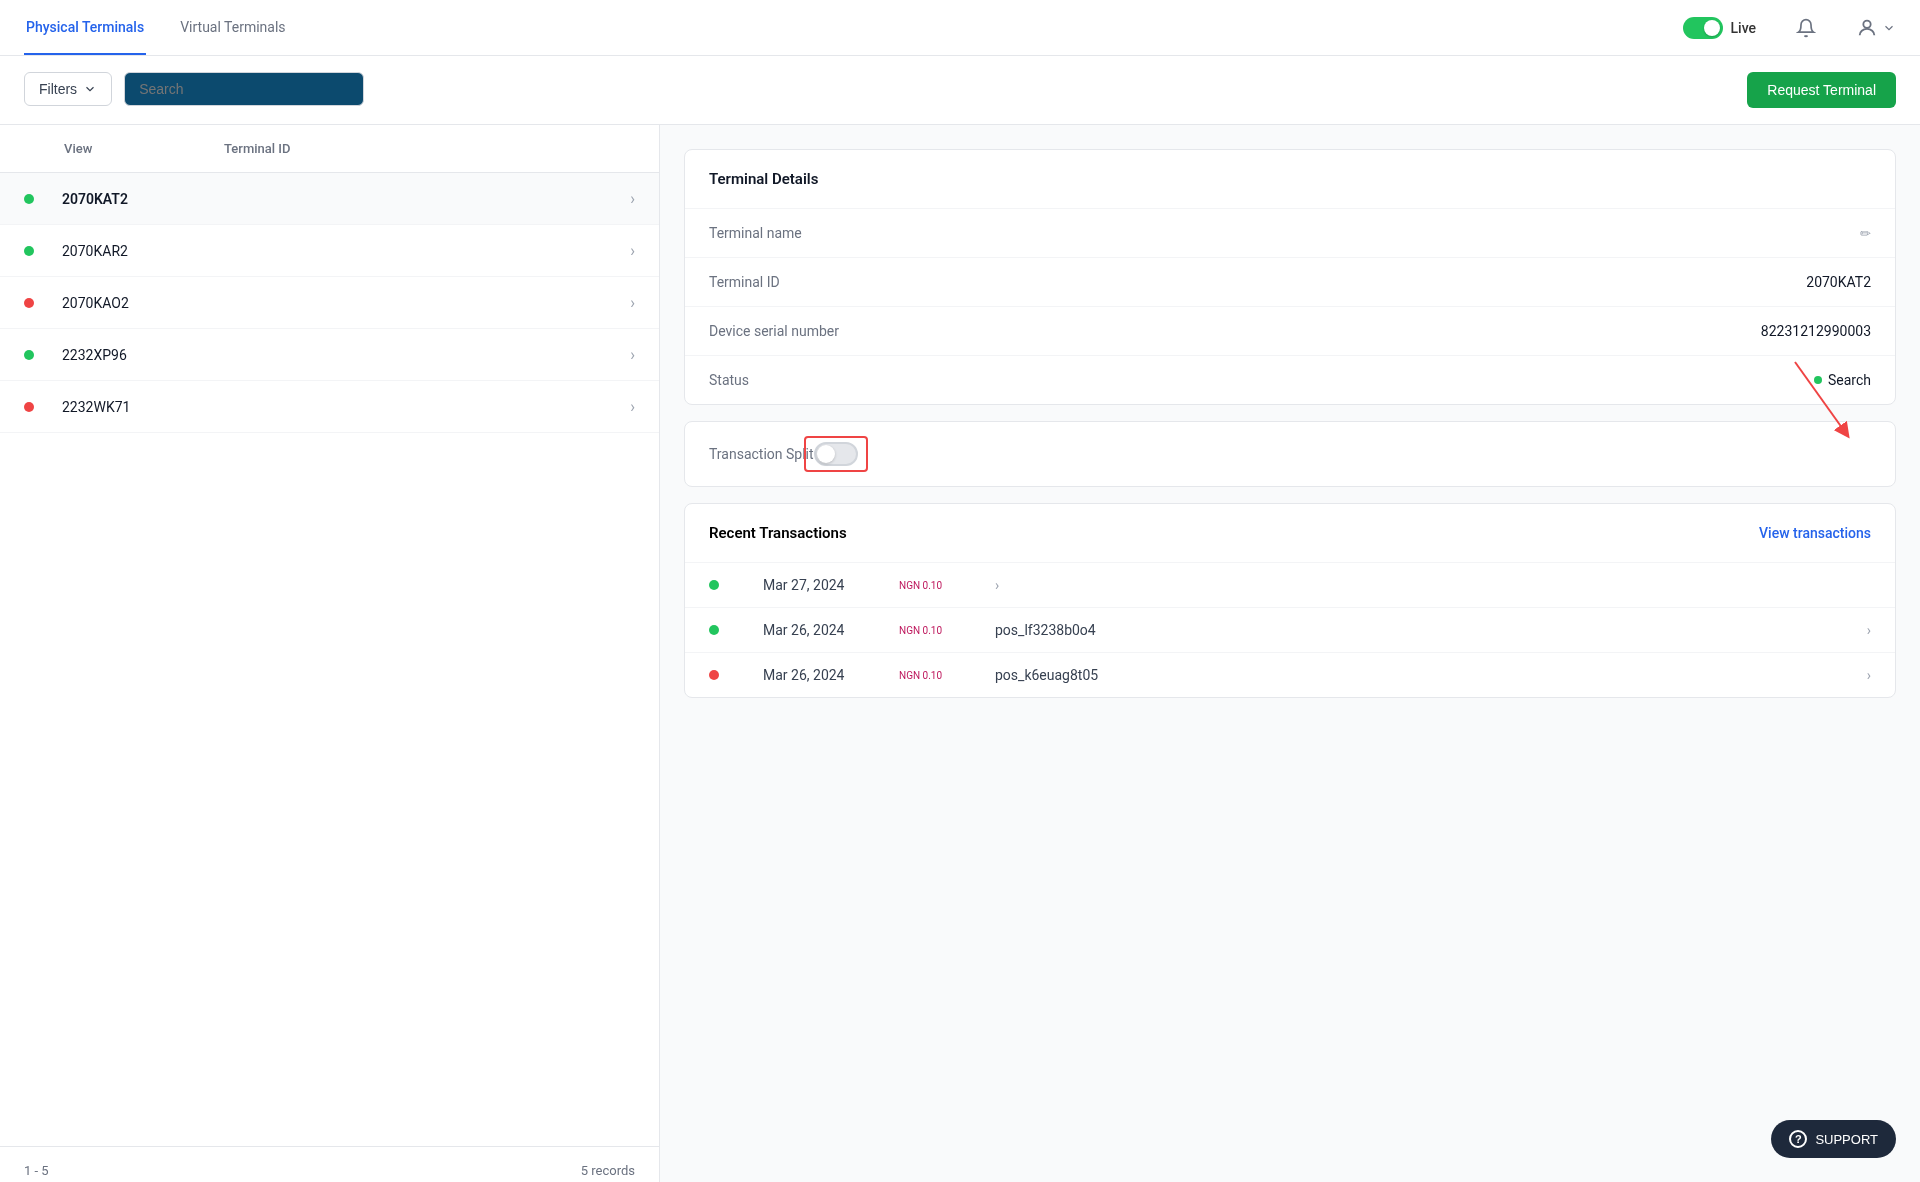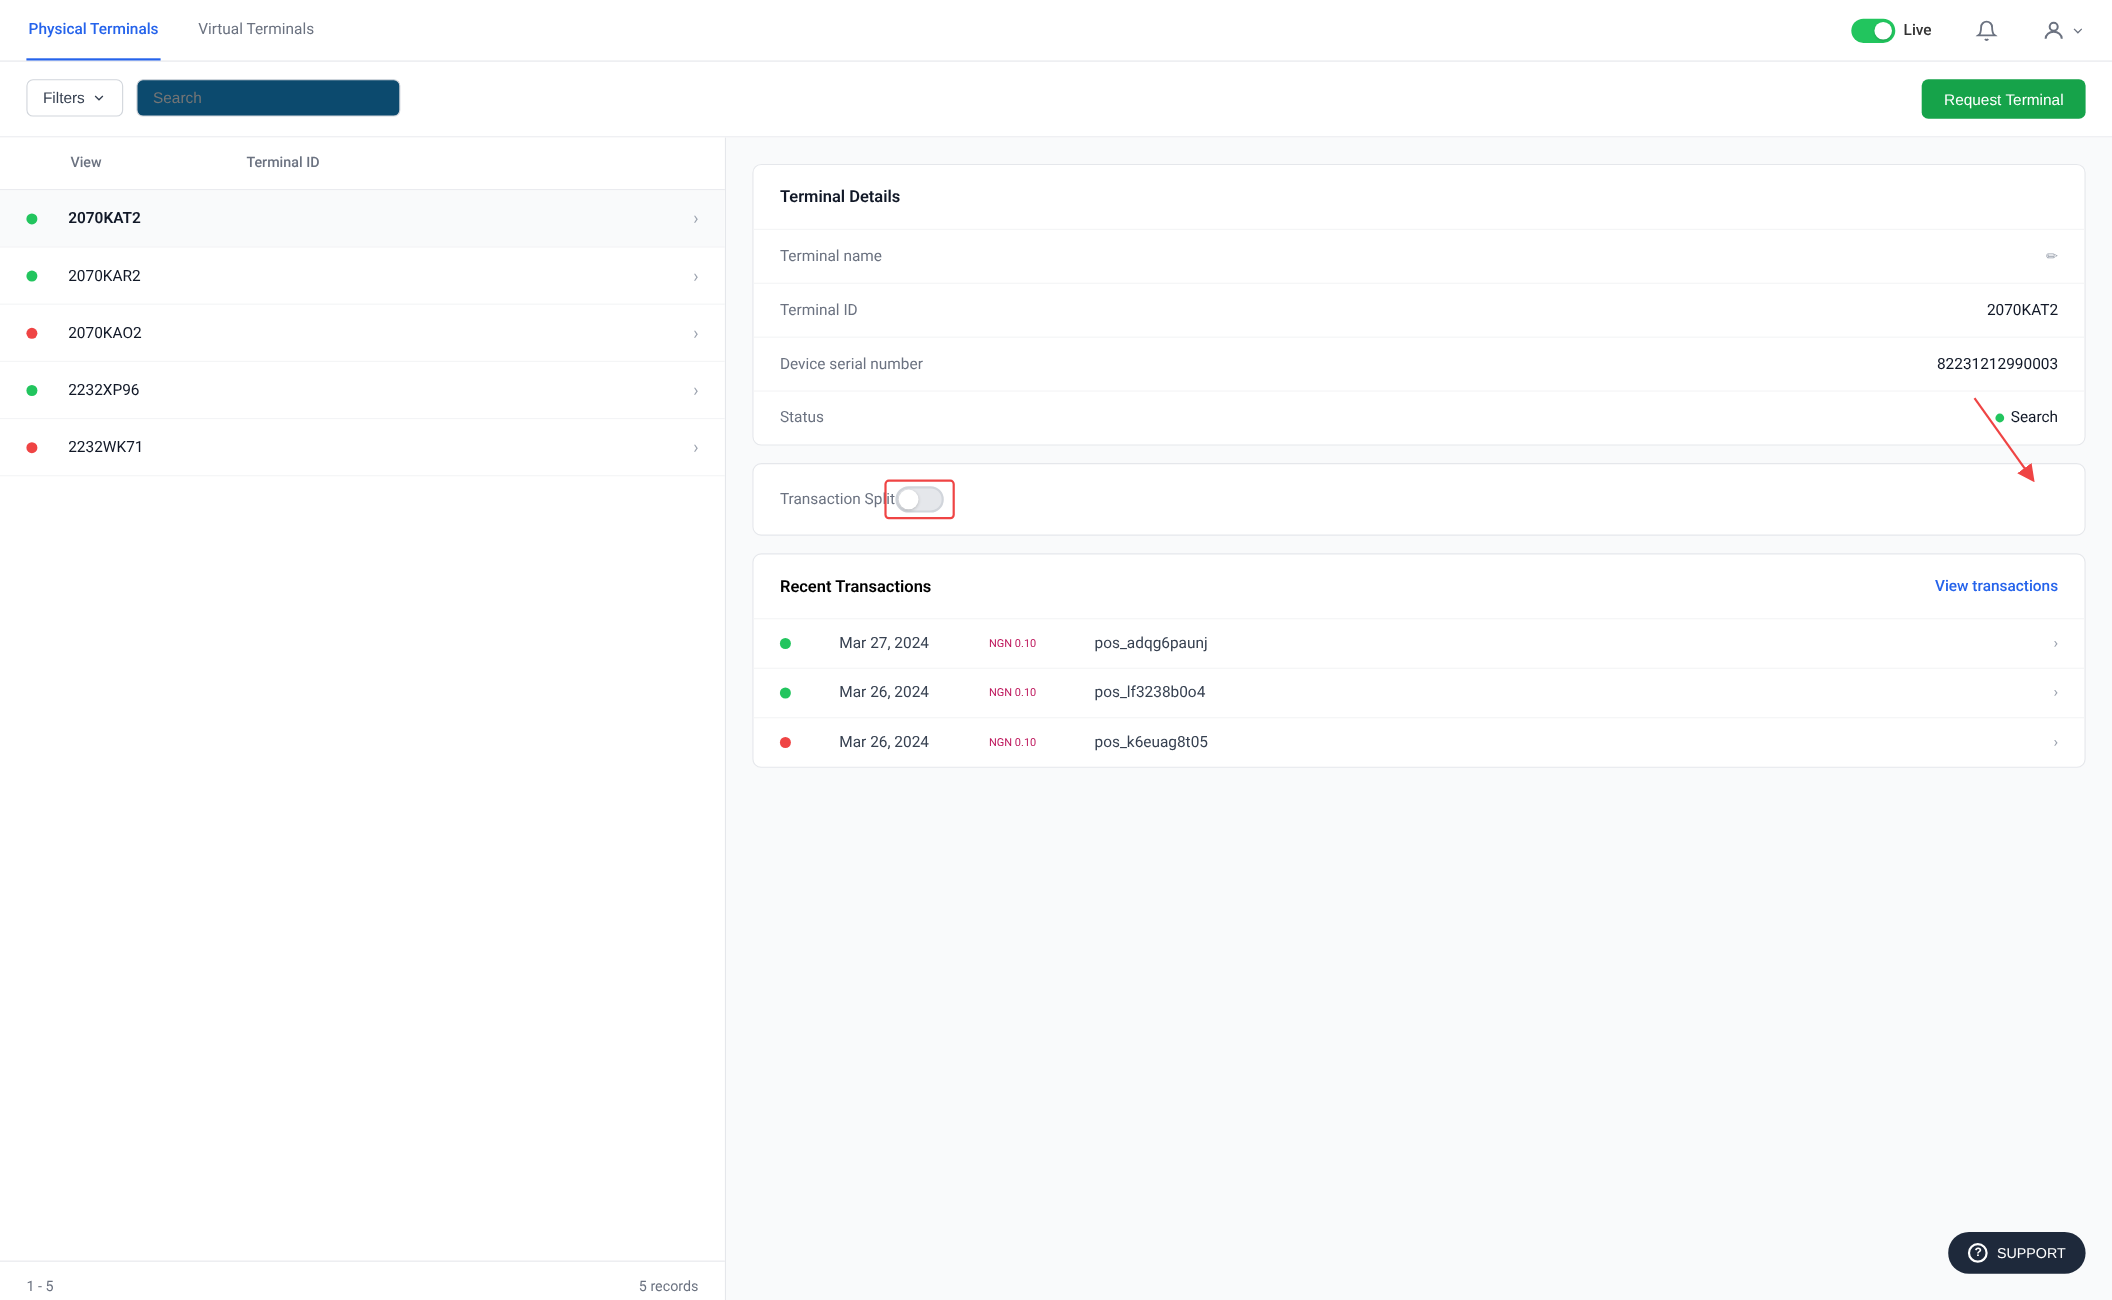--- a/index.html
+++ b/index.html
@@ -493,21 +493,20 @@
     <div class="recent-card">
       <div class="recent-header">
         <span class="recent-title">Recent Transactions</span>
         <span class="view-link">View transactions</span>
       </div>
 
       <div class="txn-row">
         <span class="status-dot dot-green"></span>
         <span class="txn-date">Mar 27, 2024</span>
         <span class="txn-amount">NGN 0.10</span>
-        <span class="txn-id">pos_adqg6paunj</span>
         <span class="txn-chevron">›</span>
       </div>
 
       <div class="txn-row">
         <span class="status-dot dot-green"></span>
         <span class="txn-date">Mar 26, 2024</span>
         <span class="txn-amount">NGN 0.10</span>
         <span class="txn-id">pos_lf3238b0o4</span>
         <span class="txn-chevron">›</span>
       </div>

